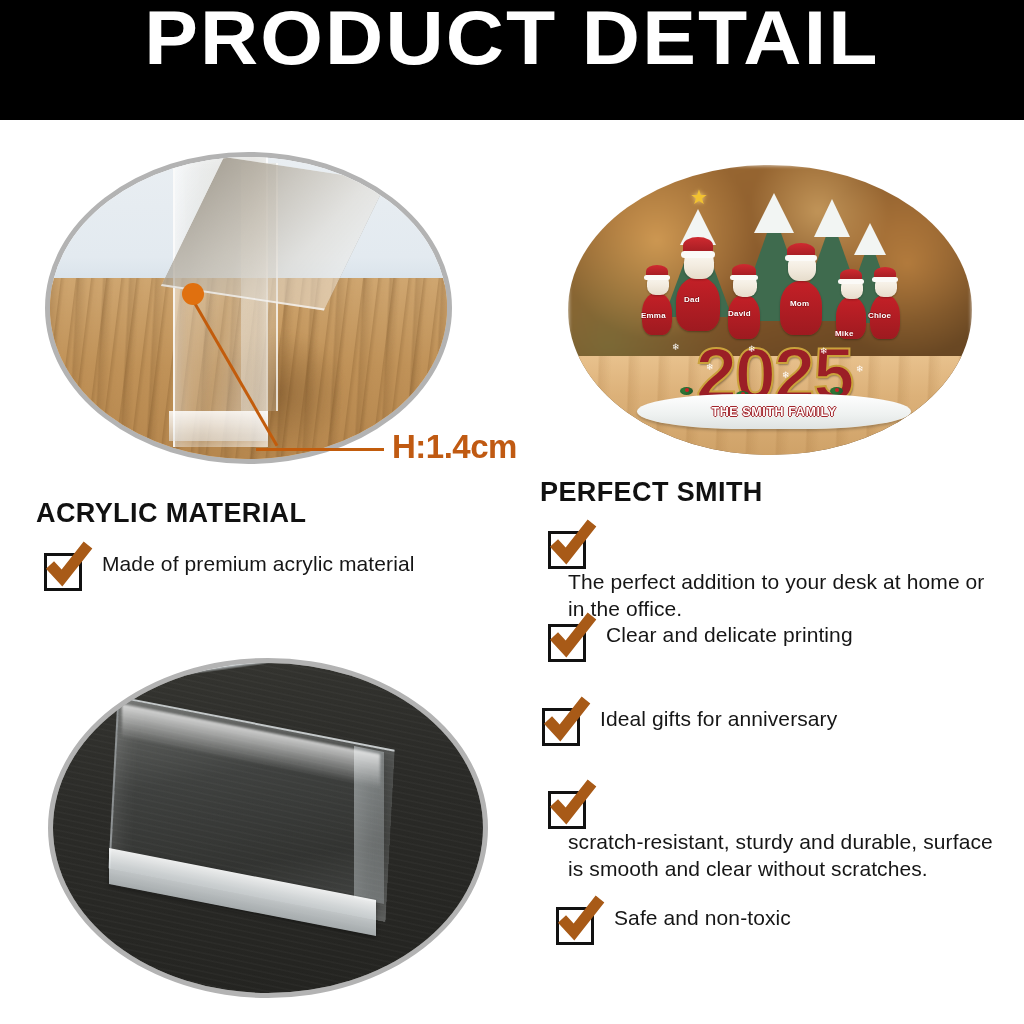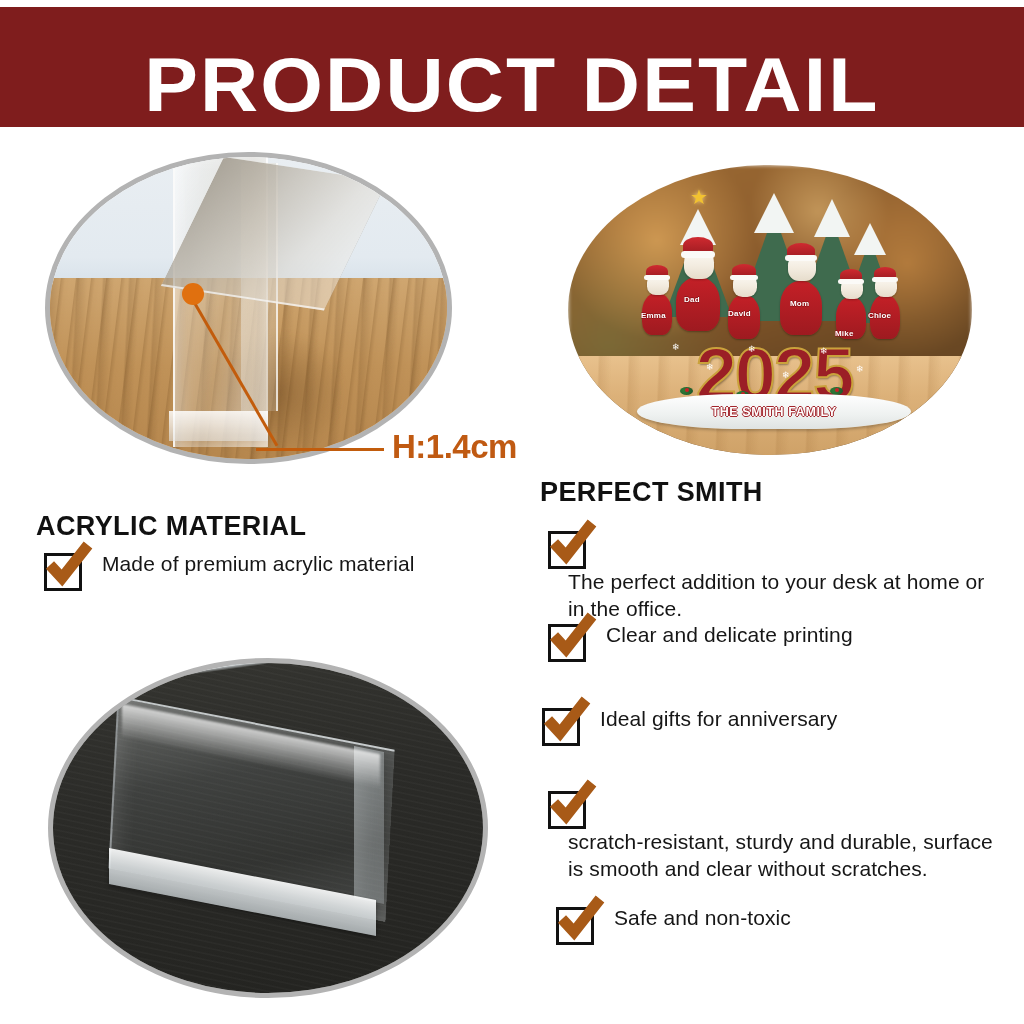--- a/index.html
+++ b/index.html
@@ -11,25 +11,24 @@
     position: relative;
     font-family: "Liberation Sans", sans-serif;
     overflow: hidden;
   }
 
   
   .header-banner {
     position: absolute;
     left: 0; top: 0;
     width: 1024px; height: 120px;
-    background: #7f1d1d;
+    background: #000000;
     display: flex;
-    align-items: flex-end;
+    align-items: flex-start;
     justify-content: center;
-    margin-top: 7px;
   }
   .header-title {
     color: #ffffff;
     font-family: "Liberation Sans Narrow", "Liberation Sans", sans-serif;
     font-weight: 700;
     font-size: 76px;
     letter-spacing: 2px;
     line-height: 1;
     transform: scaleX(1.06);
     white-space: nowrap;
@@ -371,21 +370,21 @@
 
   
   .section-heading {
     position: absolute;
     font-size: 27px;
     font-weight: 700;
     color: #111111;
     letter-spacing: 0.4px;
     white-space: nowrap;
   }
-  #heading-acrylic { left: 36px; top: 498px; margin-top: 13px; }
+  #heading-acrylic { left: 36px; top: 498px; }
   #heading-gift    { left: 540px; top: 477px; }
 
   .check-item {
     position: absolute;
     display: flex;
     align-items: flex-start;
   }
   .checkbox {
     position: relative;
     width: 38px; height: 38px;

